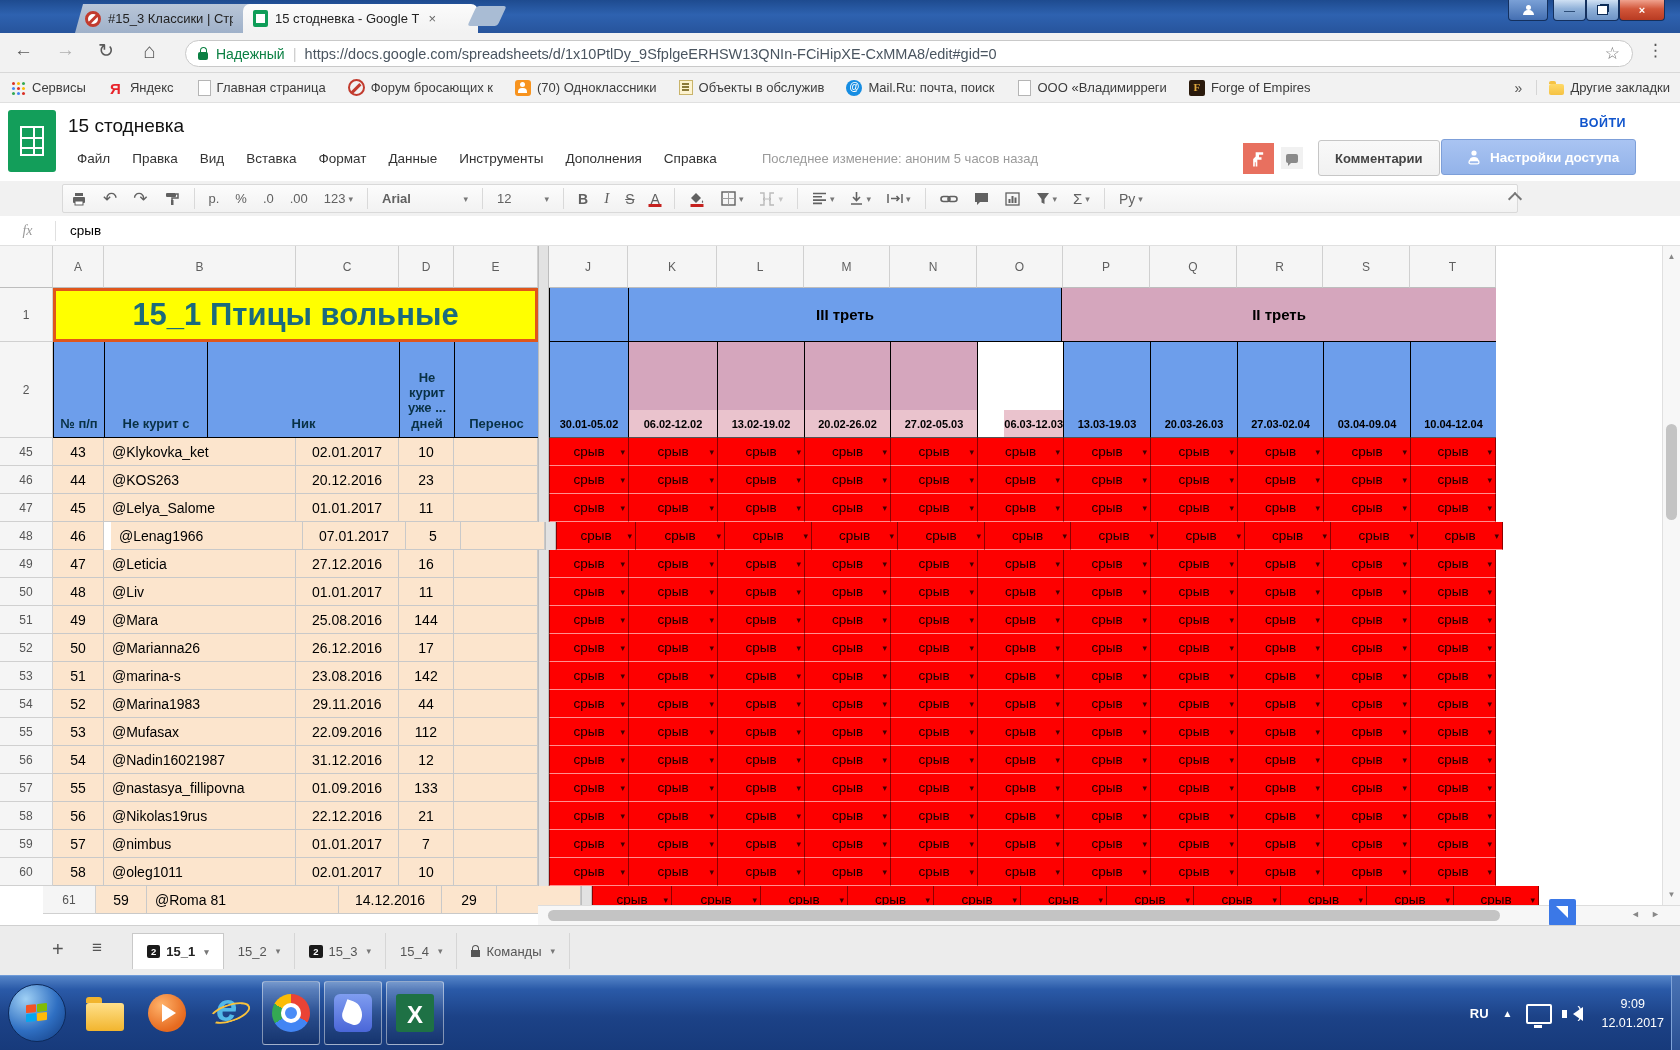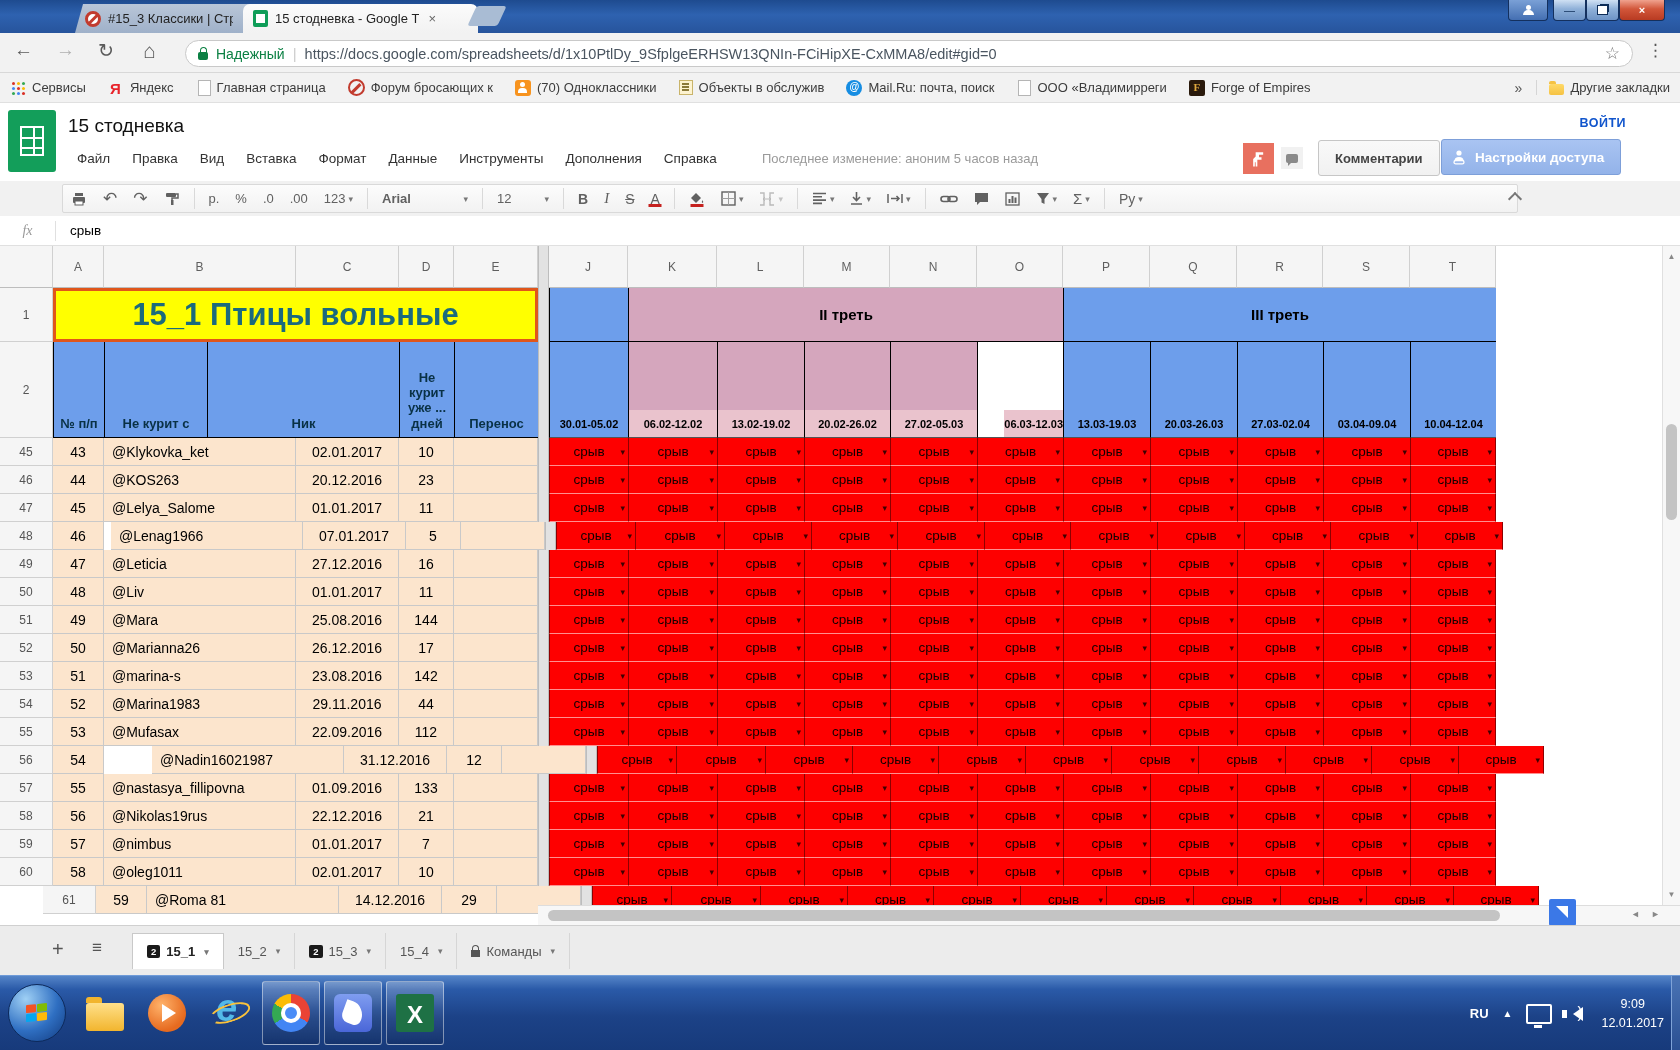--- a/index.html
+++ b/index.html
@@ -90,21 +90,21 @@
   #menus{position:absolute;left:66px;top:44px;display:flex;gap:0;font-size:13.5px;color:#333;}
   .menu-item{padding:4px 11px;cursor:default;}
   #last-edit{position:absolute;left:762px;top:48px;font-size:13px;color:#9a9a9a;}
   #signin{position:absolute;right:54px;top:13px;color:#1155cc;font-weight:bold;font-size:12.5px;letter-spacing:.5px;}
   #dino{position:absolute;left:1243px;top:40px;width:31px;height:31px;background:#e8705f;display:flex;align-items:center;justify-content:center;}
   #bubble{position:absolute;left:1281px;top:44px;width:22px;height:22px;background:#f1f1f1;display:flex;align-items:center;justify-content:center;}
   .bubble-sh{width:12px;height:9px;background:#8a8a8a;border-radius:2px;position:relative;}
   .bubble-sh:after{content:"";position:absolute;left:2px;bottom:-3px;border:3px solid transparent;border-top-color:#8a8a8a;border-left-color:#8a8a8a;}
   #btn-comments{position:absolute;left:1318px;top:37px;height:34px;padding:0 16px;display:flex;align-items:center;
     background:linear-gradient(#f9f9f9,#f1f1f1);border:1px solid #c6c6c6;border-radius:3px;font-size:13px;font-weight:bold;color:#444;}
-  #btn-share{position:absolute;left:1441px;top:36px;height:36px;padding:0 16px 0 9px;display:flex;align-items:center;gap:8px;
+  #btn-share{position:absolute;left:1441px;top:36px;height:36px;padding:0 16px 0 24px;display:flex;align-items:center;gap:8px;
     background:linear-gradient(#a9c4f2,#93b3e9);border:1px solid #7d9fd9;border-radius:3px;font-size:13.5px;font-weight:bold;color:#fff;box-sizing:border-box;}
 
   
   #toolbarzone{position:absolute;left:0;top:181px;width:1680px;height:35px;background:#f1f1f1;}
   #toolbar{position:absolute;left:62px;top:3px;width:1456px;height:29px;background:linear-gradient(#fcfcfc,#f2f2f2);
     border:1px solid #d9d9d9;border-radius:2px;display:flex;align-items:center;box-sizing:border-box;color:#616161;font-size:13px;}
   .tsep{width:1px;height:21px;background:#d9d9d9;margin:0 6px;flex:none;}
   .tbtn{display:flex;align-items:center;justify-content:center;padding:0 8px;height:100%;position:relative;flex:none;}
   .tbtn svg{display:block;}
   .caret{font-size:9px;color:#777;margin-left:3px;}
@@ -475,22 +475,22 @@
         <div class="cell hcell" style="width: 86px;">R</div>
         <div class="cell hcell" style="width: 87px;">S</div>
         <div class="cell hcell" style="width: 86px;">T</div>
         <div class="filler"></div>
       </div>
     <div class="grow" id="row1" style="height:54px;">
         <div class="cell rowhdr" style="width: 53px;">1</div>
         <div class="cell title-cell" style="width: 485px;">15_1 Птицы вольные</div>
         <div class="cell divcell" style="width: 11px;"></div>
         <div class="cell band-blue" style="width: 79px;"></div>
+        <div class="cell band-blue bandlbl" style="width: 433px;">III треть</div>
         <div class="cell band-pink bandlbl" style="width: 435px;">II треть</div>
-        <div class="cell band-blue bandlbl" style="width: 433px;">III треть</div>
         <div class="filler"></div>
       </div>
     <div class="grow" id="row2" style="height:96px;">
         <div class="cell rowhdr" style="width: 53px;">2</div>
         <div class="cell h2cell" style="width: 51px;">№ п/п</div>
         <div class="cell h2cell" style="width: 103px;">Не курит с</div>
         <div class="cell h2cell" style="width: 192px;">Ник</div>
         <div class="cell h2cell" style="width: 55px;">Не курит уже ... дней</div>
         <div class="cell h2cell" style="width: 84px;">Перенос</div>
         <div class="cell divcell" style="width: 11px;"></div>
@@ -1131,21 +1131,21 @@
           </div>
           <div class="cell redcell" style="width: 86px; border-right: 1px solid rgba(50, 0, 0, 0.55);">
             <span>срыв</span>
             <span class="dd">▾</span>
           </div>
           <div class="filler"></div>
         </div>
         <div class="grow" style="height: 28px;">
           <div class="cell rowhdr" style="width: 53px;">56</div>
           <div class="cell peach" style="width: 51px;">54</div>
-          <div class="cell peach nick" style="width: 192px; margin-left: 48px;">@Nadin16021987</div>
+          <div class="cell peach nick" style="width: 192px;">@Nadin16021987</div>
           <div class="cell peach" style="width: 103px;">31.12.2016</div>
           <div class="cell peach" style="width: 55px;">12</div>
           <div class="cell peach" style="width: 84px;"></div>
           <div class="cell divcell" style="width: 11px;"></div>
           <div class="cell redcell" style="width: 79px;">
             <span>срыв</span>
             <span class="dd">▾</span>
           </div>
           <div class="cell redcell" style="width: 89px;">
             <span>срыв</span>

